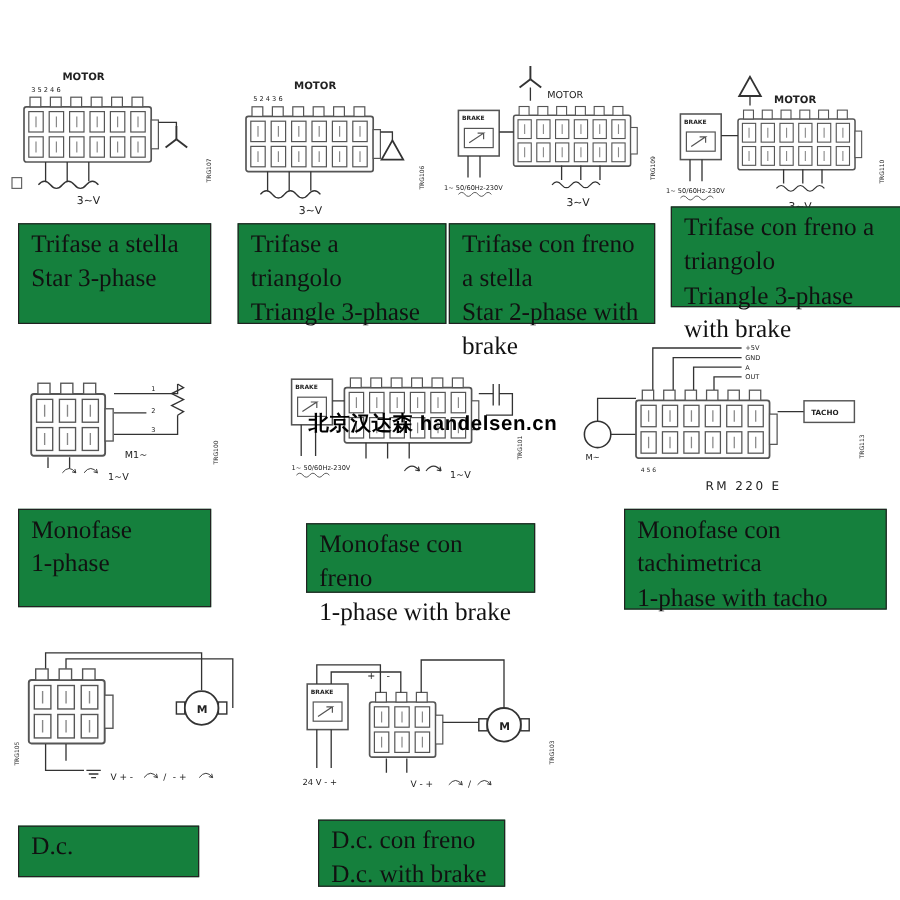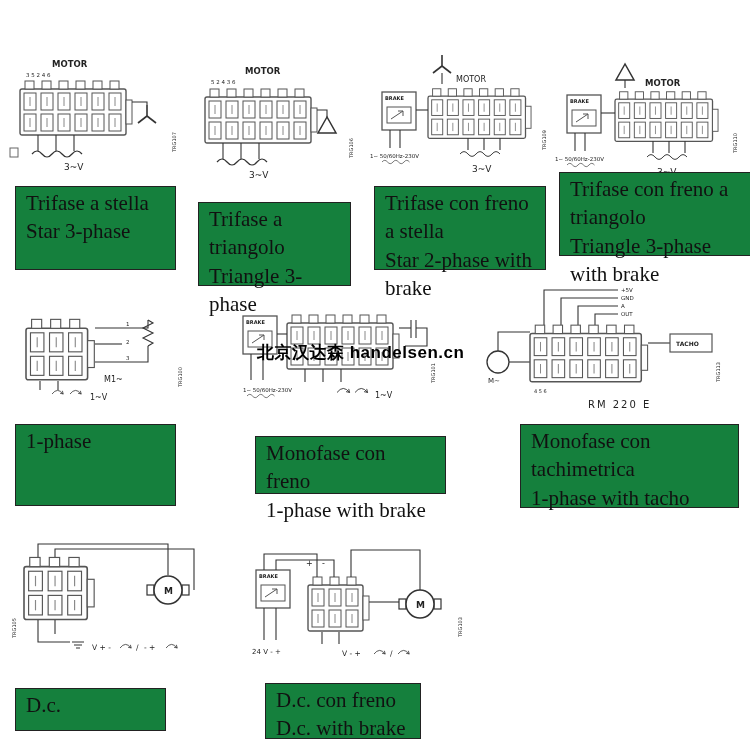--- a/index.html
+++ b/index.html
@@ -184,21 +184,21 @@
       <use href="#wave" transform="translate(94,102) scale(0.8)"></use>
       <text x="104" y="120" font-size="9">3~V</text>
       <text transform="translate(184,98) rotate(-90)" font-size="5" fill="#999">TRG110</text>
     </svg>
   </div>
 
   <div class="caption" style="left:15px;top:186px;width:161px;height:84px">
     <div>Trifase a stella</div>
     <div>Star 3-phase</div>
   </div>
-  <div class="caption" style="left:198px;top:202px;width:153px;height:84px">
+  <div class="caption" style="left:198px;top:186px;width:174px;height:84px">
     <div>Trifase a triangolo</div>
     <div>Triangle 3-phase</div>
   </div>
   <div class="caption" style="left:374px;top:186px;width:172px;height:84px">
     <div>Trifase con freno a stella</div>
     <div>Star 2-phase with brake</div>
   </div>
   <div class="caption" style="left:559px;top:172px;width:204px;height:84px">
     <div>Trifase con freno a triangolo</div>
     <div>Triangle 3-phase with brake</div>
@@ -273,20 +273,21 @@
       <text x="204" y="64" font-size="6" class="tb">TACHO</text>
       <circle cx="26" cy="80" r="11" fill="#fff" stroke="#333" stroke-width="1.3"></circle>
       <text x="16" y="101" font-size="7">M~</text>
       <text x="62" y="111" font-size="5">4 5 6</text>
       <text x="116" y="126" font-size="10" fill="#999" letter-spacing="2">RM 220 E</text>
       <text transform="translate(248,100) rotate(-90)" font-size="5" fill="#999">TRG113</text>
     </svg>
   </div>
 
   <div class="caption" style="left:15px;top:424px;width:161px;height:82px">
+    <div>Monofase</div>
     <div>1-phase</div>
   </div>
   <div class="caption" style="left:255px;top:436px;width:191px;height:58px">
     <div>Monofase con freno</div>
     <div>1-phase with brake</div>
   </div>
   <div class="caption" style="left:520px;top:424px;width:219px;height:84px">
     <div>Monofase con tachimetrica</div>
     <div>1-phase with tacho</div>
   </div>

